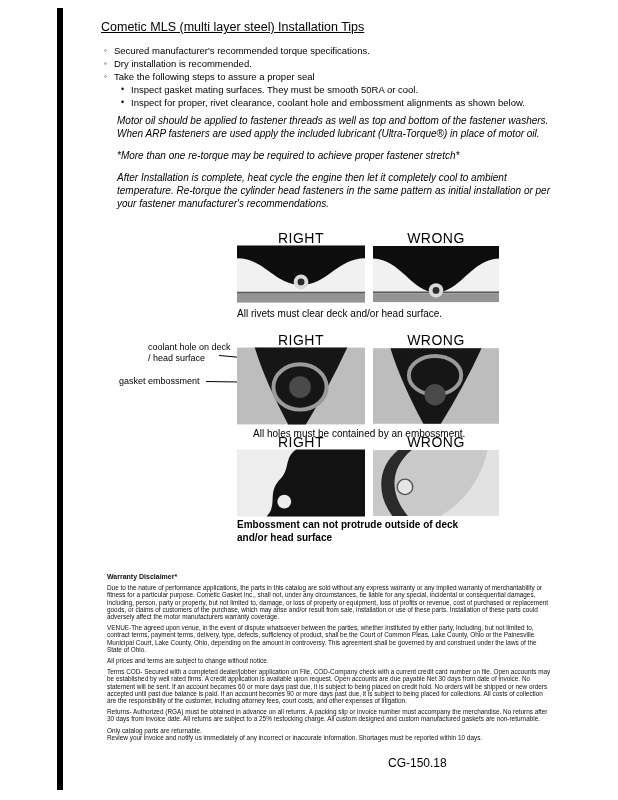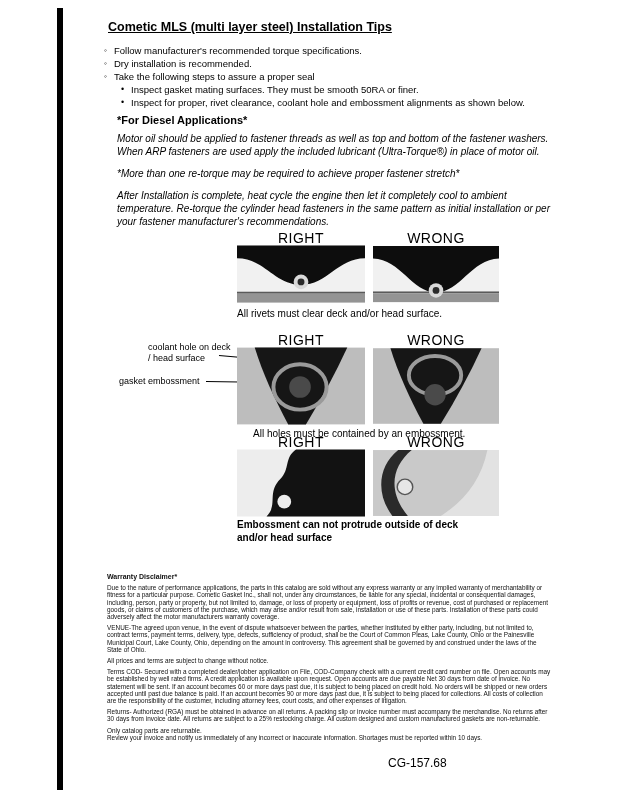--- a/index.html
+++ b/index.html
@@ -7,22 +7,22 @@
   body {
     width:618px; height:800px;
     font-family:"Liberation Sans", sans-serif;
     color:#000;
   }
   .page { position:relative; width:618px; height:800px; background:#fff; overflow:hidden; }
 
   .left-bar { position:absolute; left:57px; top:8px; width:6px; height:782px; background:#000; }
 
   .title {
-    position:absolute; left:108px; top:20px;
-    font-size:12.5px; font-weight:bold; text-decoration:underline; white-space:nowrap;
+    position:absolute; left:101px; top:20px;
+    font-size:12.5px; font-weight:normal; text-decoration:underline; white-space:nowrap;
   }
 
   .tips { position:absolute; left:104px; top:44px; width:465px; font-size:9.5px; line-height:13px; }
   .tip-row { display:flex; }
   .tip-row .marker { width:10px; flex:0 0 10px; font-size:8.5px; }
   .tip-row.sub { margin-left:17px; }
   .tip-row.sub .marker { font-size:9px; }
 
   .diesel { position:absolute; left:117px; top:114px; width:438px; font-size:10px; line-height:13px; }
   .diesel .heading { font-size:11px; font-weight:bold; margin-bottom:5px; }
@@ -47,42 +47,41 @@
 
 <div class="page">
 
   <div class="left-bar"></div>
 
   <div class="title">Cometic MLS (multi layer steel) Installation Tips</div>
 
   <div class="tips">
     <div class="tip-row">
       <span class="marker">◦</span>
-      <span>Follow manufacturer's recommended torque specifications.</span>
+      <span>Secured manufacturer's recommended torque specifications.</span>
     </div>
     <div class="tip-row">
       <span class="marker">◦</span>
       <span>Dry installation is recommended.</span>
     </div>
     <div class="tip-row">
       <span class="marker">◦</span>
       <span>Take the following steps to assure a proper seal</span>
     </div>
     <div class="tip-row sub">
       <span class="marker">•</span>
-      <span>Inspect gasket mating surfaces.  They must be smooth 50RA or finer.</span>
+      <span>Inspect gasket mating surfaces.  They must be smooth 50RA or cool.</span>
     </div>
     <div class="tip-row sub">
       <span class="marker">•</span>
       <span>Inspect for proper, rivet clearance, coolant hole and embossment alignments as shown below.</span>
     </div>
   </div>
 
   <div class="diesel">
-    <div class="heading">*For Diesel Applications*</div>
     <p>Motor oil should be applied to fastener threads as well as top and bottom of the fastener washers. When ARP fasteners are used apply the included lubricant (Ultra-Torque®) in place of motor oil.</p>
     <p>*More than one re-torque may be required to achieve proper fastener stretch*</p>
     <p>After Installation is complete, heat cycle the engine then let it completely cool to ambient temperature. Re-torque the cylinder head fasteners in the same pattern as initial installation or per your fastener manufacturer's recommendations.</p>
   </div>
 
   <div class="diagrams">
 
     <div class="dg-label" style="left:237px; top:2px; width:128px;">RIGHT</div>
     <div class="dg-label" style="left:373px; top:2px; width:126px;">WRONG</div>
 
@@ -160,15 +159,15 @@
     <div class="heading">Warranty Disclaimer*</div>
     <p>Due to the nature of performance applications, the parts in this catalog are sold without any express warranty or any implied warranty of merchantability or fitness for a particular purpose.  Cometic Gasket Inc., shall not, under any circumstances, be liable for any special, incidental or consequential damages, including, person, party or property, but not limited to, damage, or loss of property or equipment, loss of profits or revenue, cost of purchased or replacement goods, or claims of customers of the purchase, which may arise and/or result from sale, installation or use of these parts.  Installation of these parts could adversely affect the motor manufacturers warranty coverage.</p>
     <p>VENUE-The agreed upon venue, in the event of dispute whatsoever between the parties, whether instituted by either party, including, but not limited to, contract terms, payment terms, delivery, type, defects, sufficiency of product, shall be the Court of Common Pleas, Lake County, Ohio or the Painesville Municipal Court, Lake County, Ohio, depending on the amount in controversy.  This agreement shall be governed by and construed under the laws of the State of Ohio.</p>
     <p>All prices and terms are subject to change without notice.</p>
     <p>Terms COD- Secured with a completed dealer/jobber application on File, COD-Company check with a current credit card number on file.  Open accounts may be established by well rated firms.  A credit application is available upon request.  Open accounts are due payable Net 30 days from date of invoice.  No statement will be sent.  If an account becomes 60 or more days past due, it is subject to being placed on credit hold.  No orders will be shipped or new orders accepted until past due balance is paid.  If an account becomes 90 or more days past due, it is subject to being placed for collections.  All costs of collection are the responsibility of the customer, including attorney fees, court costs, and other expenses of litigation.</p>
     <p>Returns- Authorized (RGA) must be obtained in advance on all returns.  A packing slip or invoice number must accompany the merchandise.  No returns after 30 days from invoice date.  All returns are subject to a 25% restocking charge.  All custom designed and custom manufactured gaskets are non-returnable.</p>
     <p style="margin-bottom:0;">Only catalog parts are returnable.</p>
     <p>Review your invoice and notify us immediately of any incorrect or inaccurate information.  Shortages must be reported within 10 days.</p>
   </div>
 
-  <div class="footer-code">CG-157.68</div>
+  <div class="footer-code">CG-150.18</div>
 
 </div>
 
 </body></html>

